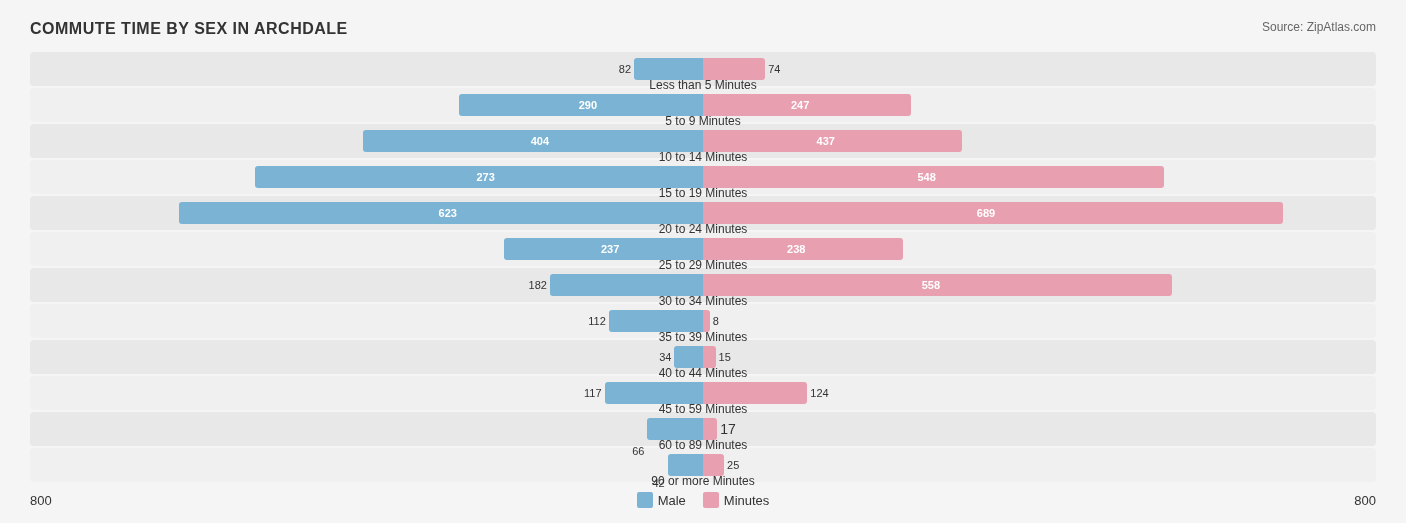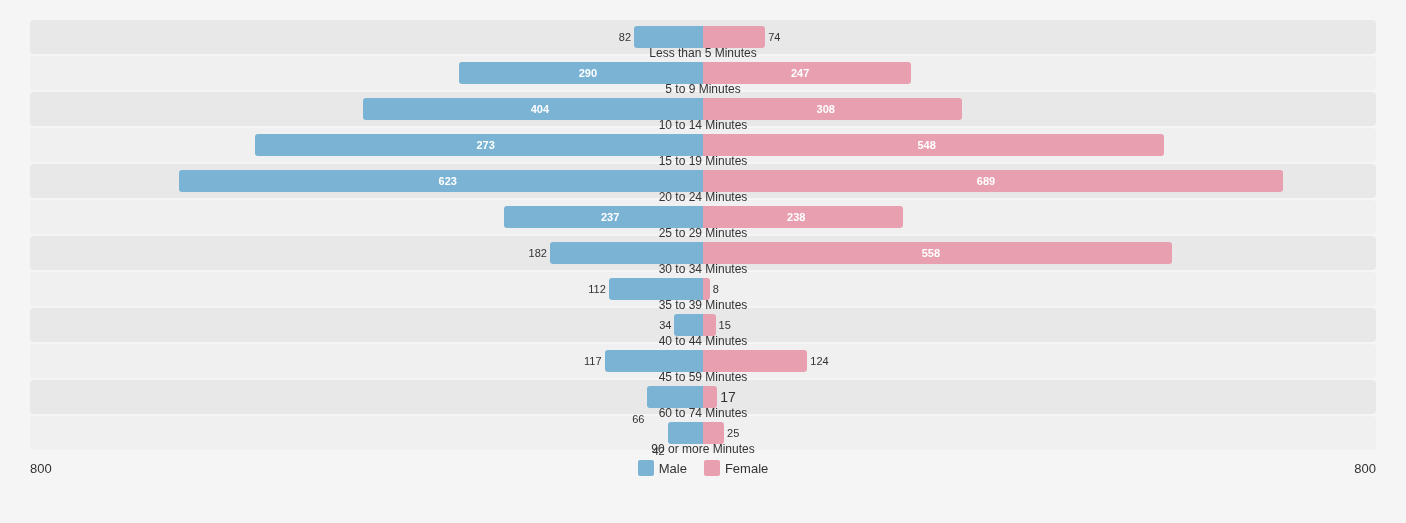--- a/index.html
+++ b/index.html
@@ -117,20 +117,24 @@
     .legend-color {
       width: 16px;
       height: 16px;
       border-radius: 2px;
     }
   </style>
 </head>
 <body>
 
 <div class="chart-container">
+  <div class="chart-header">
+    <span class="chart-title">COMMUTE TIME BY SEX IN ARCHDALE</span>
+    <span class="chart-source">Source: ZipAtlas.com</span>
+  </div>
   <div class="chart-body" id="chart-body">
   <div class="bar-row">
     <div class="bar-inner">
       <div class="bar-left" style="width:5.125%;"></div>
       <div class="bar-right" style="width:4.625%;"></div>
       <span class="center-label">Less than 5 Minutes</span>
       <span style="position:absolute; right:calc(50% + 5.125% + 3px); font-size:11px; color:#333; z-index:11; pointer-events:none;">82</span>
       <span style="position:absolute; left:calc(50% + 4.625% + 3px); font-size:11px; color:#333; z-index:11; pointer-events:none;">74</span>
     </div>
   </div>
@@ -142,21 +146,21 @@
       <span style="position:absolute; right:calc(50% + 9.0625% - 16px); font-size:11px; color:white; font-weight:bold; z-index:11; pointer-events:none;">290</span>
       <span style="position:absolute; left:calc(50% + 7.718750000000001% - 16px); font-size:11px; color:white; font-weight:bold; z-index:11; pointer-events:none;">247</span>
     </div>
   </div>
       <div class="bar-row">
     <div class="bar-inner">
       <div class="bar-left" style="width:25.25%;"></div>
       <div class="bar-right" style="width:19.25%;"></div>
       <span class="center-label">10 to 14 Minutes</span>
       <span style="position:absolute; right:calc(50% + 12.625% - 16px); font-size:11px; color:white; font-weight:bold; z-index:11; pointer-events:none;">404</span>
-      <span style="position:absolute; left:calc(50% + 9.625% - 16px); font-size:11px; color:white; font-weight:bold; z-index:11; pointer-events:none;">308</span>
+      <span style="position:absolute; left:calc(50% + 9.625% - 16px); font-size:11px; color:white; font-weight:bold; z-index:11; pointer-events:none;">437</span>
     </div>
   </div>
       <div class="bar-row">
     <div class="bar-inner">
       <div class="bar-left" style="width:33.3125%;"></div>
       <div class="bar-right" style="width:34.25%;"></div>
       <span class="center-label">15 to 19 Minutes</span>
       <span style="position:absolute; right:calc(50% + 16.65625% - 16px); font-size:11px; color:white; font-weight:bold; z-index:11; pointer-events:none;">273</span>
       <span style="position:absolute; left:calc(50% + 17.125% - 16px); font-size:11px; color:white; font-weight:bold; z-index:11; pointer-events:none;">548</span>
     </div>
@@ -212,21 +216,21 @@
       <div class="bar-right" style="width:7.75%;"></div>
       <span class="center-label">45 to 59 Minutes</span>
       <span style="position:absolute; right:calc(50% + 7.3125% + 3px); font-size:11px; color:#333; z-index:11; pointer-events:none;">117</span>
       <span style="position:absolute; left:calc(50% + 7.75% + 3px); font-size:11px; color:#333; z-index:11; pointer-events:none;">124</span>
     </div>
   </div>
       <div class="bar-row">
     <div class="bar-inner">
       <div class="bar-left" style="width:4.125%;"></div>
       <div class="bar-right" style="width:1.0625%;"></div>
-      <span class="center-label">60 to 74 Minutes</span>
+      <span class="center-label">60 to 89 Minutes</span>
       <span style="position:absolute; right:calc(50% + 4.125% + 3px); font-size:11px; color:#333; z-index:11; pointer-events:none;margin-top:44px;">66</span>
       <span style="position:absolute; left:calc(50% + 1.0625% + 3px); font-size:14px; color:#333; z-index:11; pointer-events:none;">17</span>
     </div>
   </div>
       <div class="bar-row">
     <div class="bar-inner">
       <div class="bar-left" style="width:2.625%;"></div>
       <div class="bar-right" style="width:1.5625%;"></div>
       <span class="center-label">90 or more Minutes</span>
       <span style="position:absolute; right:calc(50% + 2.625% + 3px); font-size:11px; color:#333; z-index:11; pointer-events:none;margin-top:36px;">42</span>
@@ -236,18 +240,18 @@
     </div>
   <div class="chart-footer">
     <span class="axis-label">800</span>
     <div class="legend">
       <div class="legend-item">
         <div class="legend-color" style="background:#7ab3d4;"></div>
         <span>Male</span>
       </div>
       <div class="legend-item">
         <div class="legend-color" style="background:#e8a0b0;"></div>
-        <span>Female</span>
+        <span>Minutes</span>
       </div>
     </div>
     <span class="axis-label">800</span>
   </div>
 </div>
 
 </body></html>

